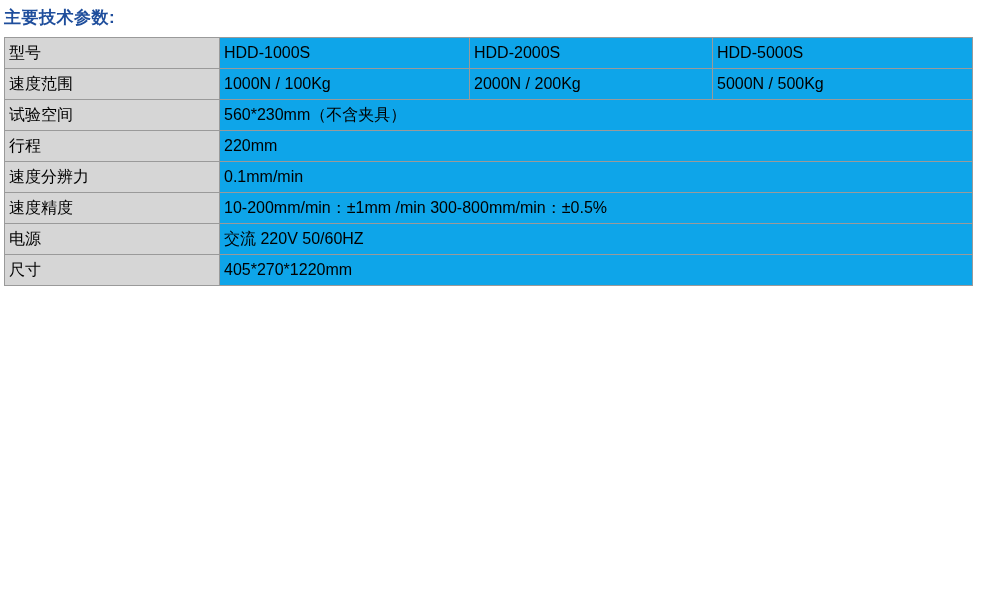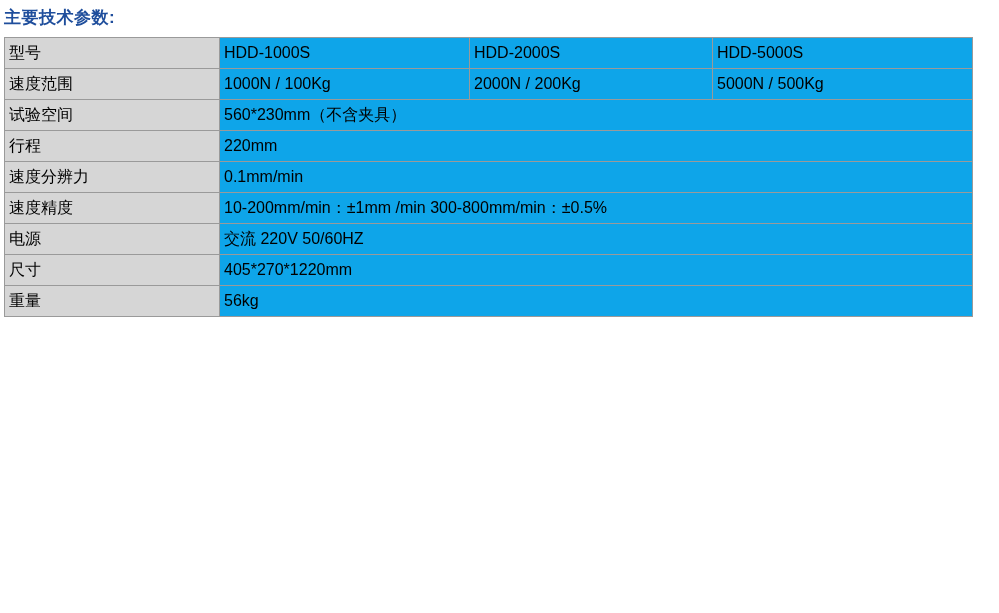--- a/index.html
+++ b/index.html
@@ -99,20 +99,16 @@
         <td class="val" colspan="3">10-200mm/min：±1mm /min    300-800mm/min：±0.5%</td>
       </tr>
       <tr>
         <td class="label">电源</td>
         <td class="val" colspan="3">交流 220V 50/60HZ</td>
       </tr>
       <tr>
         <td class="label">尺寸</td>
         <td class="val" colspan="3">405*270*1220mm</td>
       </tr>
-      <tr>
-        <td class="label">重量</td>
-        <td class="val" colspan="3">56kg</td>
-      </tr>
     </tbody>
   </table>
 
 </div>
 
 </body></html>

